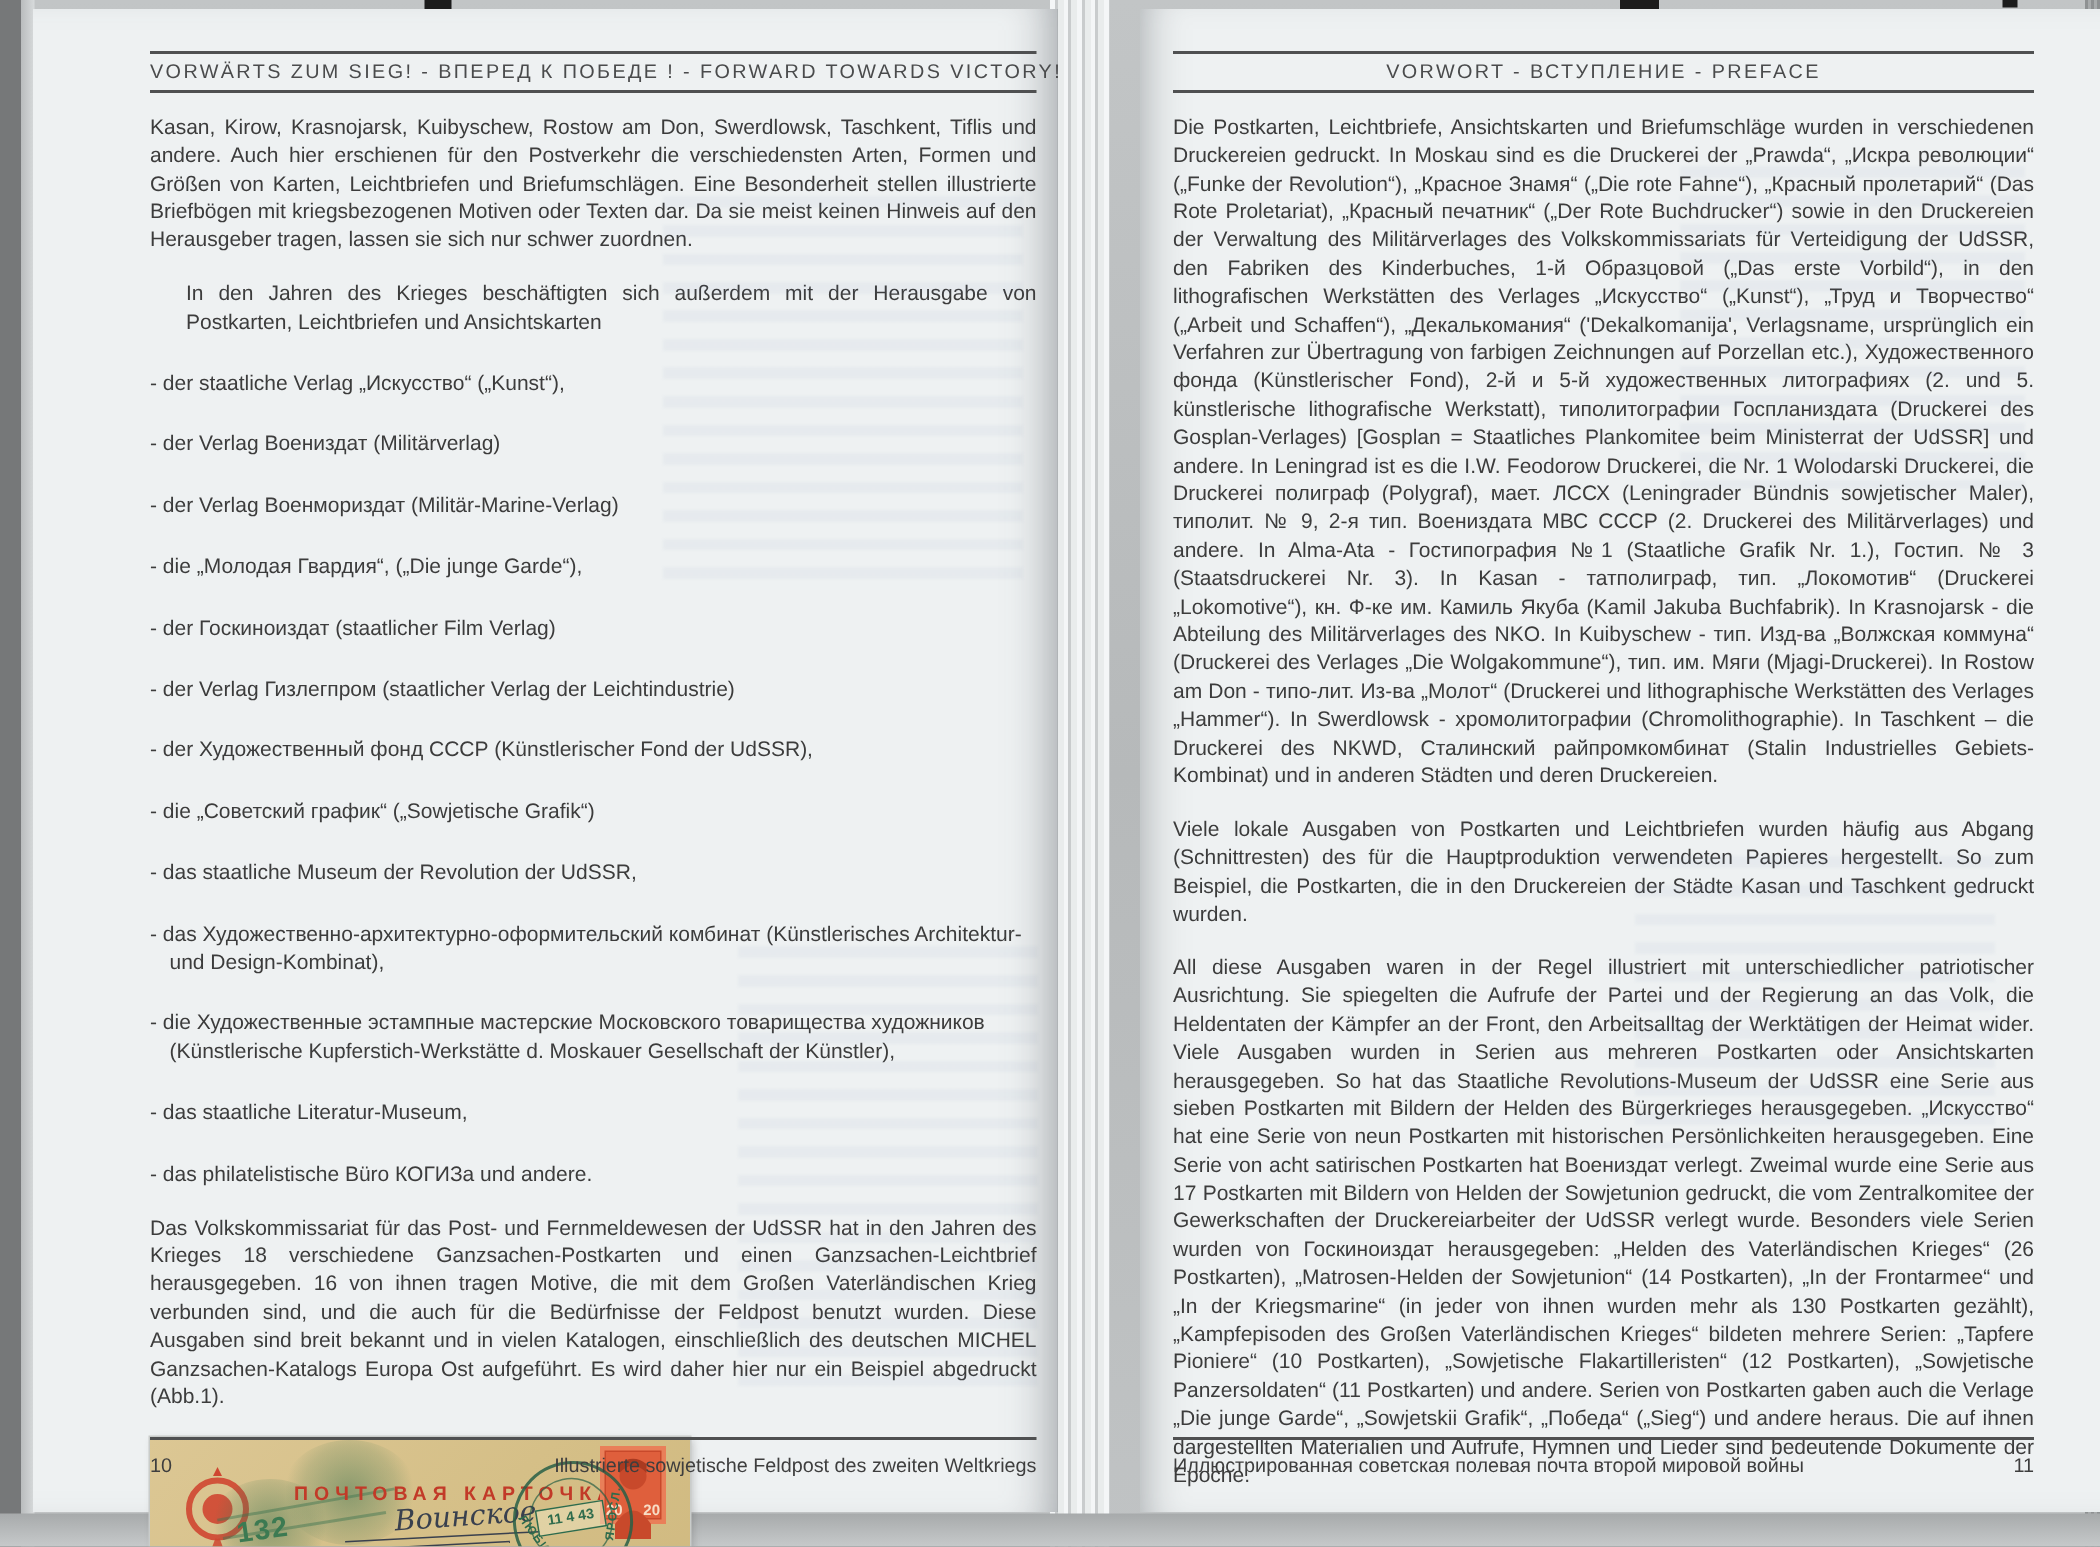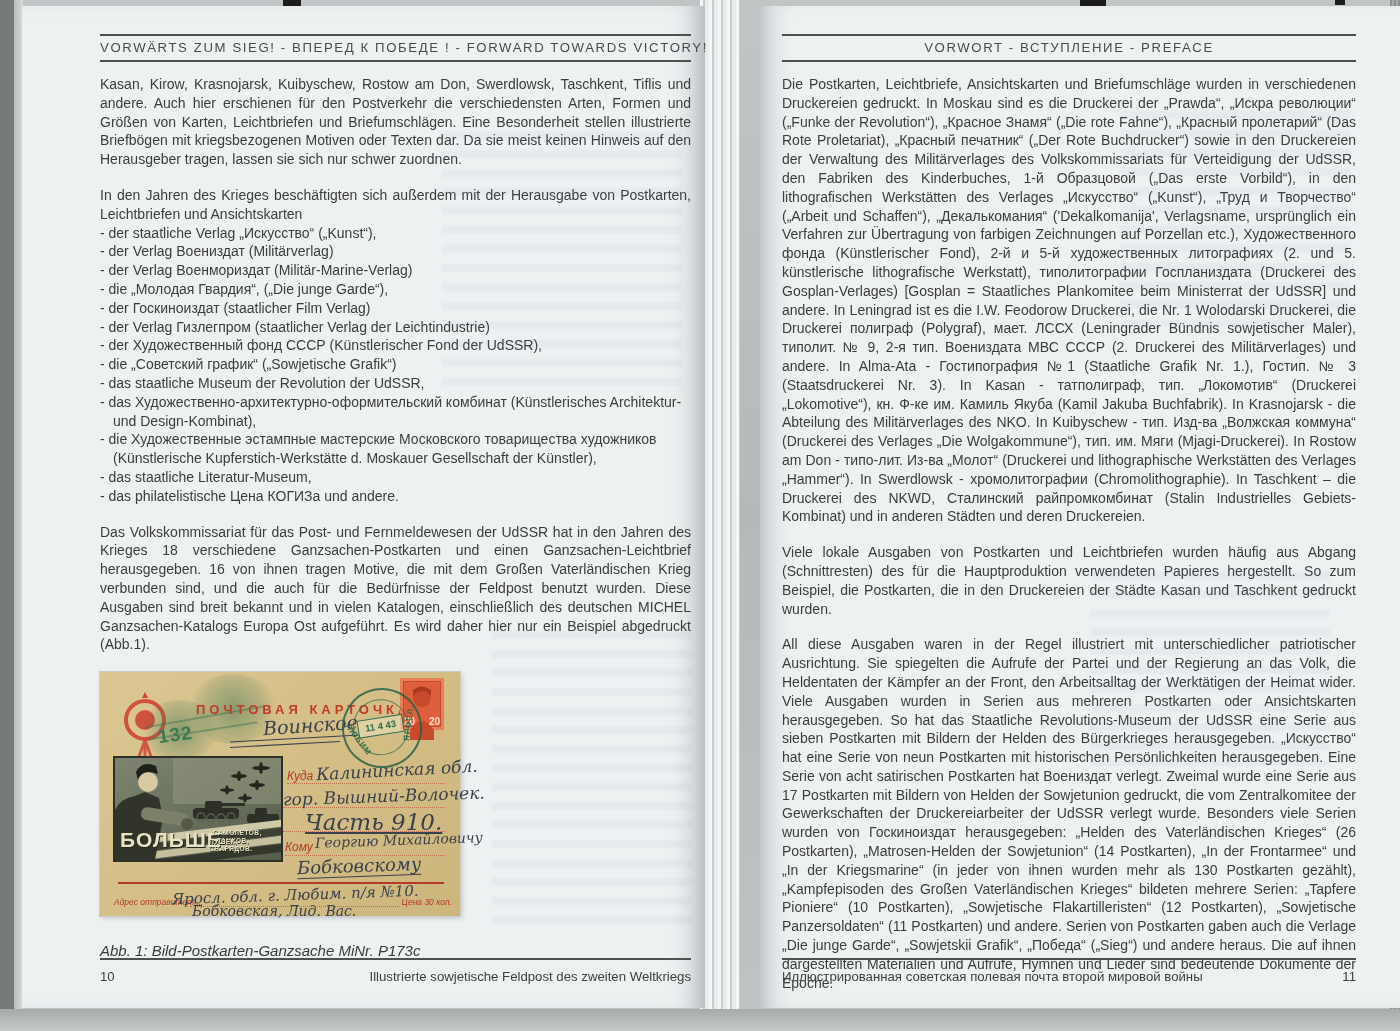--- a/index.html
+++ b/index.html
@@ -24,23 +24,23 @@
               box-shadow:inset 22px 0 28px -20px rgba(90,95,100,.5);}
   .gutter{position:absolute;left:700px;top:0;width:40px;height:1031px;z-index:0;
           background:repeating-linear-gradient(90deg,#f4f6f7 0 3px,#c9cccd 3px 5px,#e9ecec 5px 9px);}
   
   .page-header{border-top:2px solid #4f5051;border-bottom:2px solid #4f5051;
                text-align:center;padding:4px 0 5px;margin-bottom:13px;}
   .header-text{font-size:13.2px;letter-spacing:1.6px;color:#4a4b4c;white-space:nowrap;}
   
   .para{margin:0 0 17px 0;font-size:14px;line-height:18.8px;text-align:justify;
         hyphens:auto;-webkit-hyphens:auto;}
-  .para.tight{margin-bottom:0;}
+  .para.tight{margin-bottom:0;margin-left:24px;}
   .pub-list{margin:0 0 17px 0;padding:0;list-style:none;font-size:14px;line-height:18.8px;}
-  .pub-list li{padding-left:13px;text-indent:-13px;}
+  .pub-list li{padding-left:13px;text-indent:-13px;margin-top:22px;}
   .caption{font-style:italic;font-size:15px;color:#3a3a3a;margin-top:26px;}
   .page-footer{position:absolute;left:78px;right:14px;bottom:24px;border-top:2px solid #4f5051;
                padding-top:9px;display:flex;justify-content:space-between;font-size:13.2px;color:#3e3e3e;margin-top:18px;}
   .page-right .page-footer{left:22px;right:60px;gap:22px;}
   
   .ghost{position:absolute;pointer-events:none;opacity:.55;filter:blur(1.1px);
          background:repeating-linear-gradient(180deg,transparent 0 5px,rgba(100,120,165,.10) 5px 13px,transparent 13px 19px);}
   
   .postcard{position:relative;width:360px;height:244px;margin-top:18px;
             background:linear-gradient(135deg,#dcc794 0%,#d5bf87 45%,#cdb67c 100%);
@@ -103,21 +103,21 @@
       <li>- der Verlag Военмориздат (Militär-Marine-Verlag)</li>
       <li>- die „Молодая Гвардия“, („Die junge Garde“),</li>
       <li>- der Госкиноиздат (staatlicher Film Verlag)</li>
       <li>- der Verlag Гизлегпром (staatlicher Verlag der Leichtindustrie)</li>
       <li>- der Художественный фонд СССР (Künstlerischer Fond der UdSSR),</li>
       <li>- die „Советский график“ („Sowjetische Grafik“)</li>
       <li>- das staatliche Museum der Revolution der UdSSR,</li>
       <li>- das Художественно-архитектурно-оформительский комбинат (Künstlerisches Architektur- und Design-Kombinat),</li>
       <li>- die Художественные эстампные мастерские Московского товарищества художников (Künstlerische Kupferstich-Werkstätte d. Moskauer Gesellschaft der Künstler),</li>
       <li>- das staatliche Literatur-Museum,</li>
-      <li>- das philatelistische Цена КОГИЗа und andere.</li>
+      <li>- das philatelistische Büro КОГИЗа und andere.</li>
     </ul>
     <p class="para">Das Volkskommissariat für das Post- und Fernmeldewesen der UdSSR hat in den Jahren des Krieges 18 verschiedene Ganzsachen-Postkarten und einen Ganzsachen-Leichtbrief herausgegeben. 16 von ihnen tragen Motive, die mit dem Großen Vaterländischen Krieg verbunden sind, und die auch für die Bedürfnisse der Feldpost benutzt wurden. Diese Ausgaben sind breit bekannt und in vielen Katalogen, einschließlich des deutschen MICHEL Ganzsachen-Katalogs Europa Ost aufgeführt. Es wird daher hier nur ein Beispiel abgedruckt (Abb.1).</p>
 
     <div class="postcard">
 
       <svg class="pc-arms" width="58" height="82" viewBox="0 0 58 82">
         <circle cx="29" cy="34" r="19" fill="none" stroke="#cf4631" stroke-width="4" opacity="0.9"></circle>
         <circle cx="29" cy="34" r="10" fill="#cf4631" opacity="0.9"></circle>
         <path d="M29 6 l3 6 -6 0 z" fill="#cf4631"></path>
         <path d="M29 54 L21 76 M29 54 L29 78 M29 54 L37 76" stroke="#cf4631" stroke-width="3" fill="none" opacity="0.85"></path>

